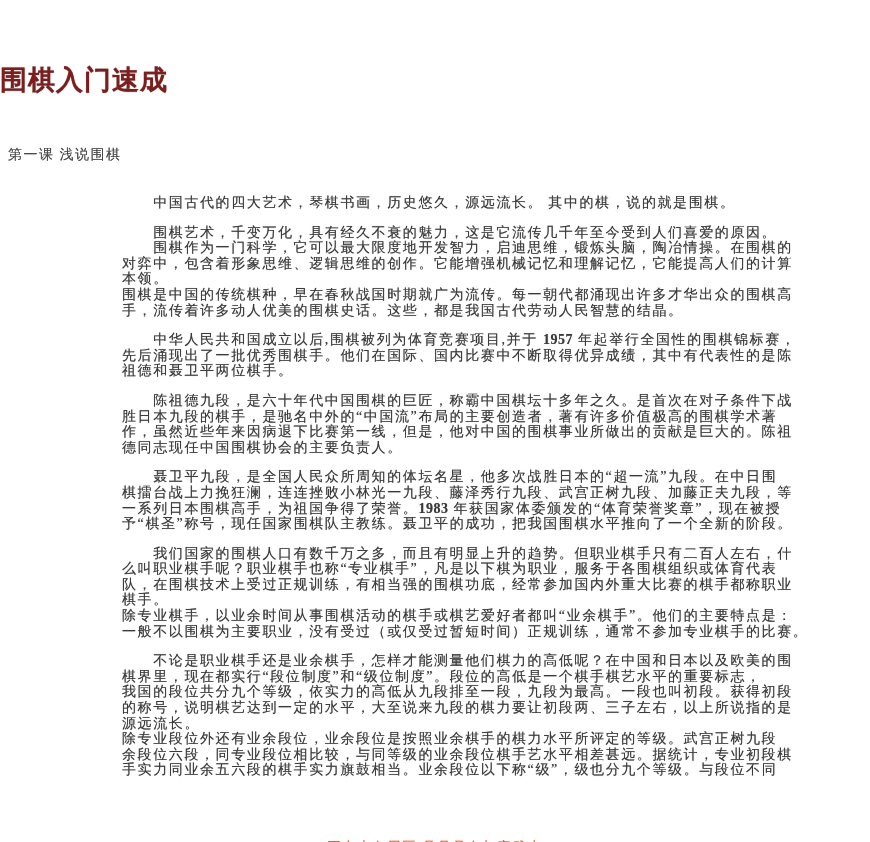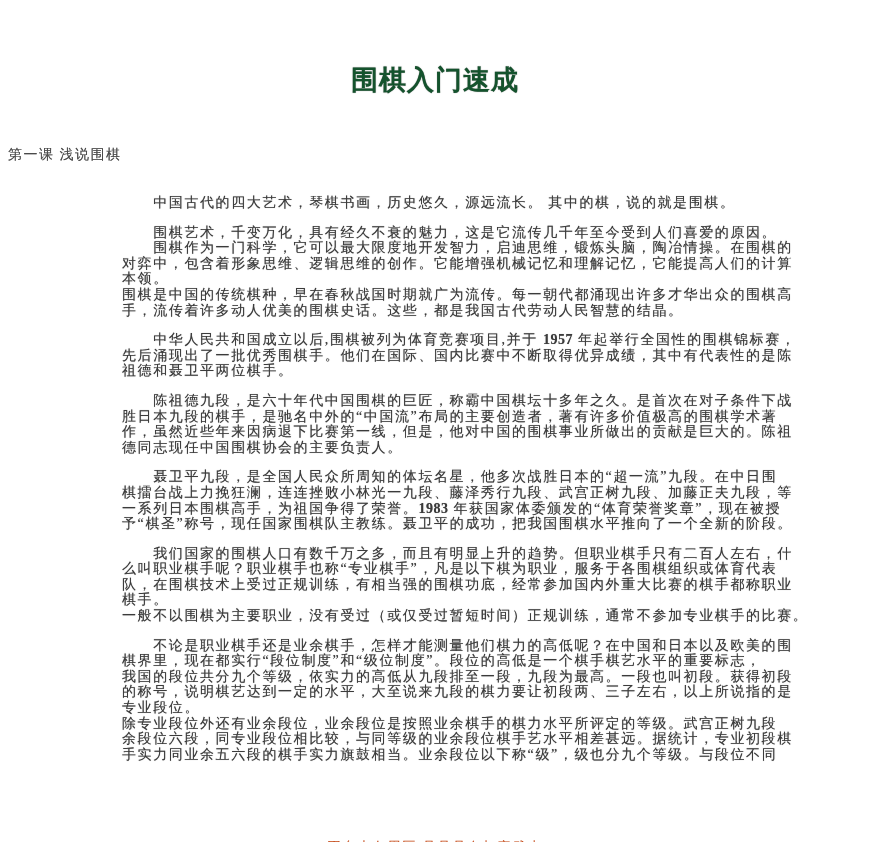--- a/index.html
+++ b/index.html
@@ -13,25 +13,25 @@
     height: 842px;
     background: #ffffff;
     overflow: hidden;
     font-family: "Liberation Serif", serif;
   }
   .doc-title {
     position: absolute;
     top: 64px;
     left: 0;
     width: 100%;
-    text-align: center;
+    text-align: left;
     font-size: 27px;
     line-height: 32px;
     font-weight: bold;
-    color: #14532d;
+    color: #7f1d1d;
     letter-spacing: 1px;
     text-shadow: 0 0 1px rgba(0,0,0,0.55);
   }
   .lesson-heading {
     position: absolute;
     top: 146px;
     left: 8px;
     width: 100%;
     font-size: 14px;
     line-height: 17px;
@@ -108,28 +108,29 @@
         <div class="text-line">　　聂卫平九段，是全国人民众所周知的体坛名星，他多次战胜日本的“超一流”九段。在中日围</div>
         <div class="text-line">棋擂台战上力挽狂澜，连连挫败小林光一九段、藤泽秀行九段、武宫正树九段、加藤正夫九段，等</div>
         <div class="text-line">一系列日本围棋高手，为祖国争得了荣誉。<b>1983</b> 年获国家体委颁发的“体育荣誉奖章”，现在被授</div>
         <div class="text-line">予“棋圣”称号，现任国家围棋队主教练。聂卫平的成功，把我国围棋水平推向了一个全新的阶段。</div>
       </div>
       <div class="paragraph">
         <div class="text-line">　　我们国家的围棋人口有数千万之多，而且有明显上升的趋势。但职业棋手只有二百人左右，什</div>
         <div class="text-line">么叫职业棋手呢？职业棋手也称“专业棋手”，凡是以下棋为职业，服务于各围棋组织或体育代表</div>
         <div class="text-line">队，在围棋技术上受过正规训练，有相当强的围棋功底，经常参加国内外重大比赛的棋手都称职业</div>
         <div class="text-line">棋手。</div>
+        <div class="text-line">除专业棋手，以业余时间从事围棋活动的棋手或棋艺爱好者都叫“业余棋手”。他们的主要特点是：</div>
         <div class="text-line">一般不以围棋为主要职业，没有受过（或仅受过暂短时间）正规训练，通常不参加专业棋手的比赛。</div>
       </div>
       <div class="paragraph">
         <div class="text-line">　　不论是职业棋手还是业余棋手，怎样才能测量他们棋力的高低呢？在中国和日本以及欧美的围</div>
         <div class="text-line">棋界里，现在都实行“段位制度”和“级位制度”。段位的高低是一个棋手棋艺水平的重要标志，</div>
         <div class="text-line">我国的段位共分九个等级，依实力的高低从九段排至一段，九段为最高。一段也叫初段。获得初段</div>
         <div class="text-line">的称号，说明棋艺达到一定的水平，大至说来九段的棋力要让初段两、三子左右，以上所说指的是</div>
-        <div class="text-line">专业段位。</div>
+        <div class="text-line">源远流长。</div>
         <div class="text-line">除专业段位外还有业余段位，业余段位是按照业余棋手的棋力水平所评定的等级。武宫正树九段</div>
         <div class="text-line">余段位六段，同专业段位相比较，与同等级的业余段位棋手艺水平相差甚远。据统计，专业初段棋</div>
         <div class="text-line">手实力同业余五六段的棋手实力旗鼓相当。业余段位以下称“级”，级也分九个等级。与段位不同</div>
       </div>
     </div>
 
   <div class="footer-watermark">正台夫向周匠 号号号名加家武夫</div>
 </div>
 
 </body></html>

